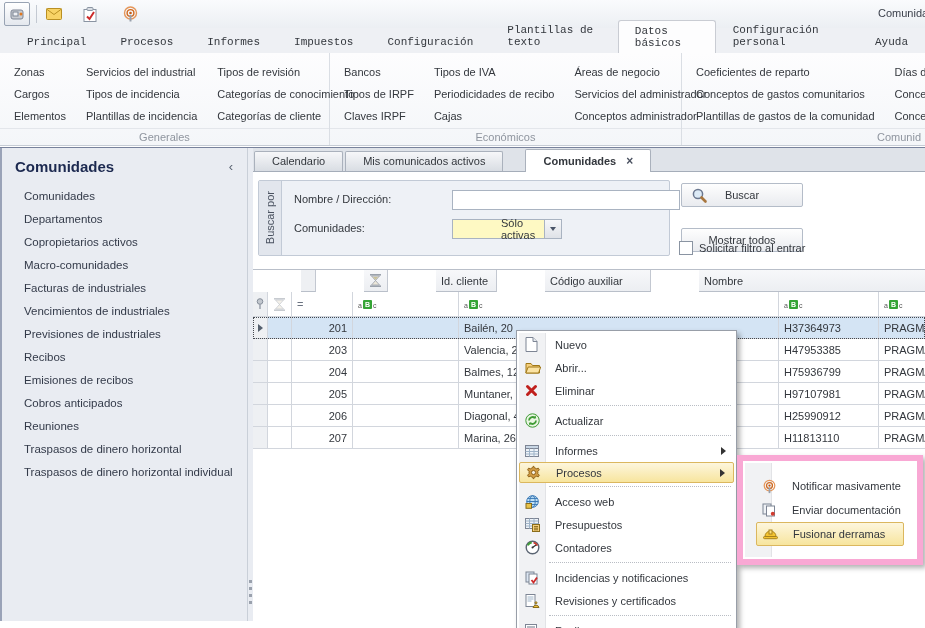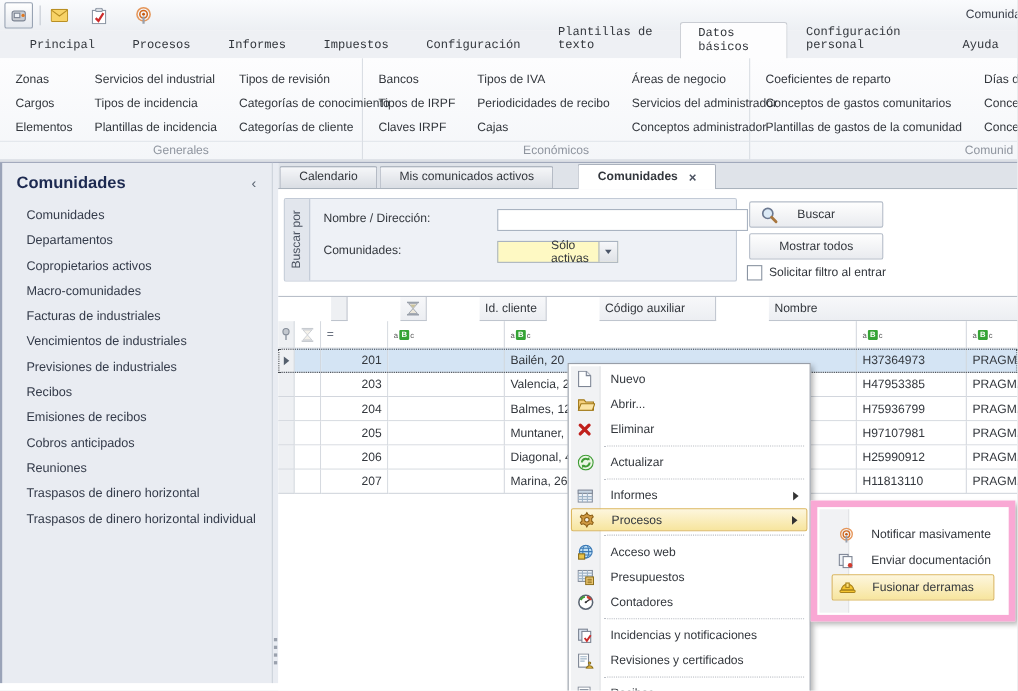--- a/index.html
+++ b/index.html
@@ -298,21 +298,21 @@
 
       <button class="btn" style="top:11px;">
         <span class="bic">
           <svg width="17" height="17">
               <circle cx="7" cy="7" r="4.6" fill="#dceaf6" stroke="#6b7890" stroke-width="1.5"></circle>
               <line x1="10.5" y1="10.5" x2="14.5" y2="14.5" stroke="#a8763e" stroke-width="2.6" stroke-linecap="round"></line>
             </svg>
         </span>
         <span>Buscar</span>
       </button>
-      <button class="btn" style="top:40px;text-align:right;">
+      <button class="btn" style="top:56px;text-align:right;">
         <span>Mostrar todos</span>
       </button>
       <div class="chkrow">
         <span class="chk"></span>
         <span>Solicitar filtro al entrar</span>
       </div>
 
       <div class="grid">
         <div class="grow hrow">
           <div class="gcell c-ind"></div>

